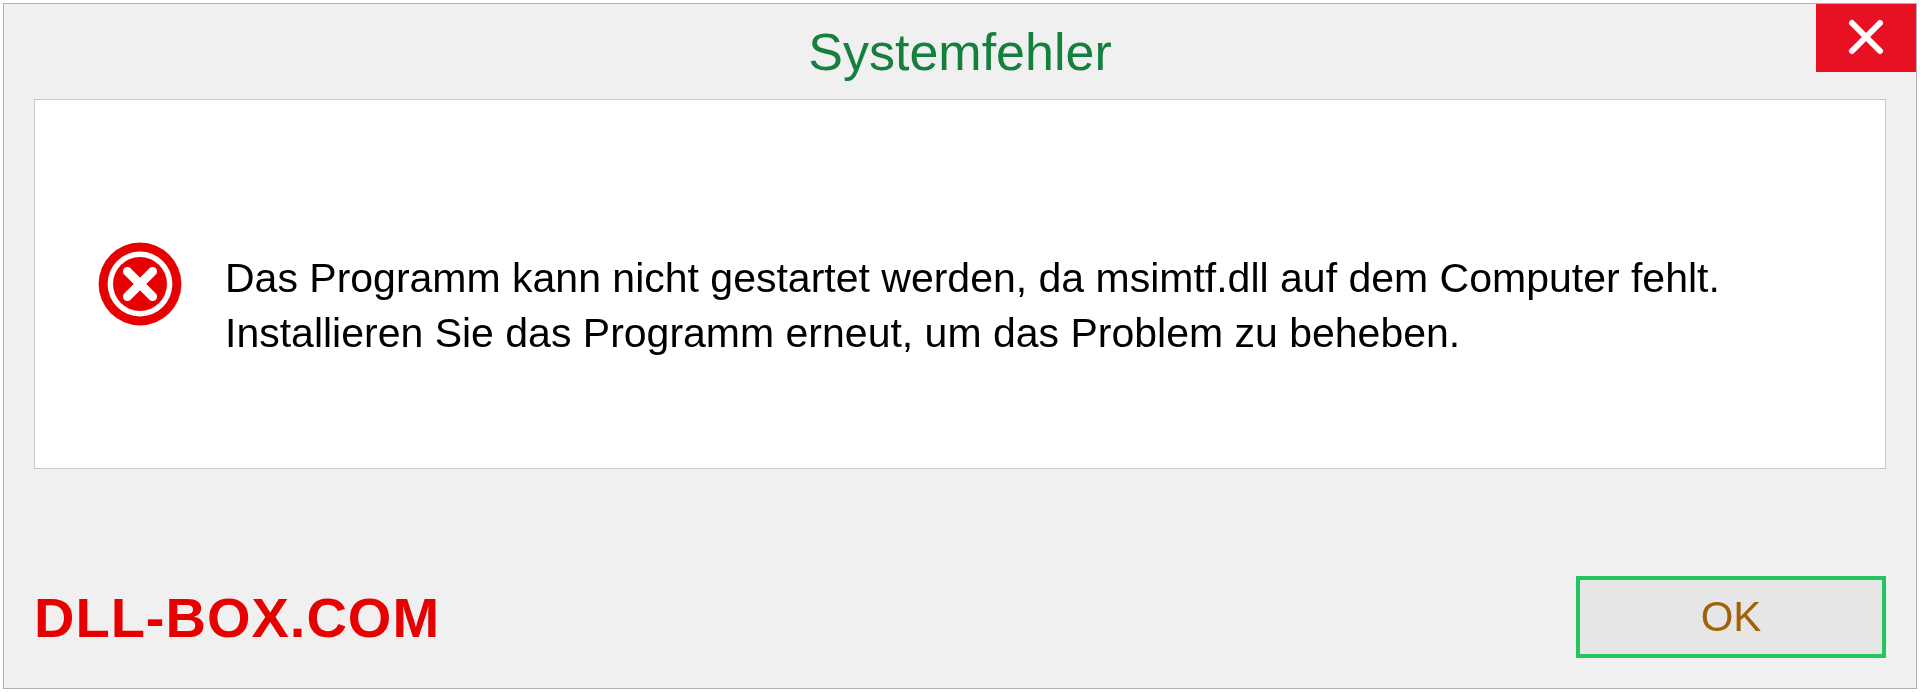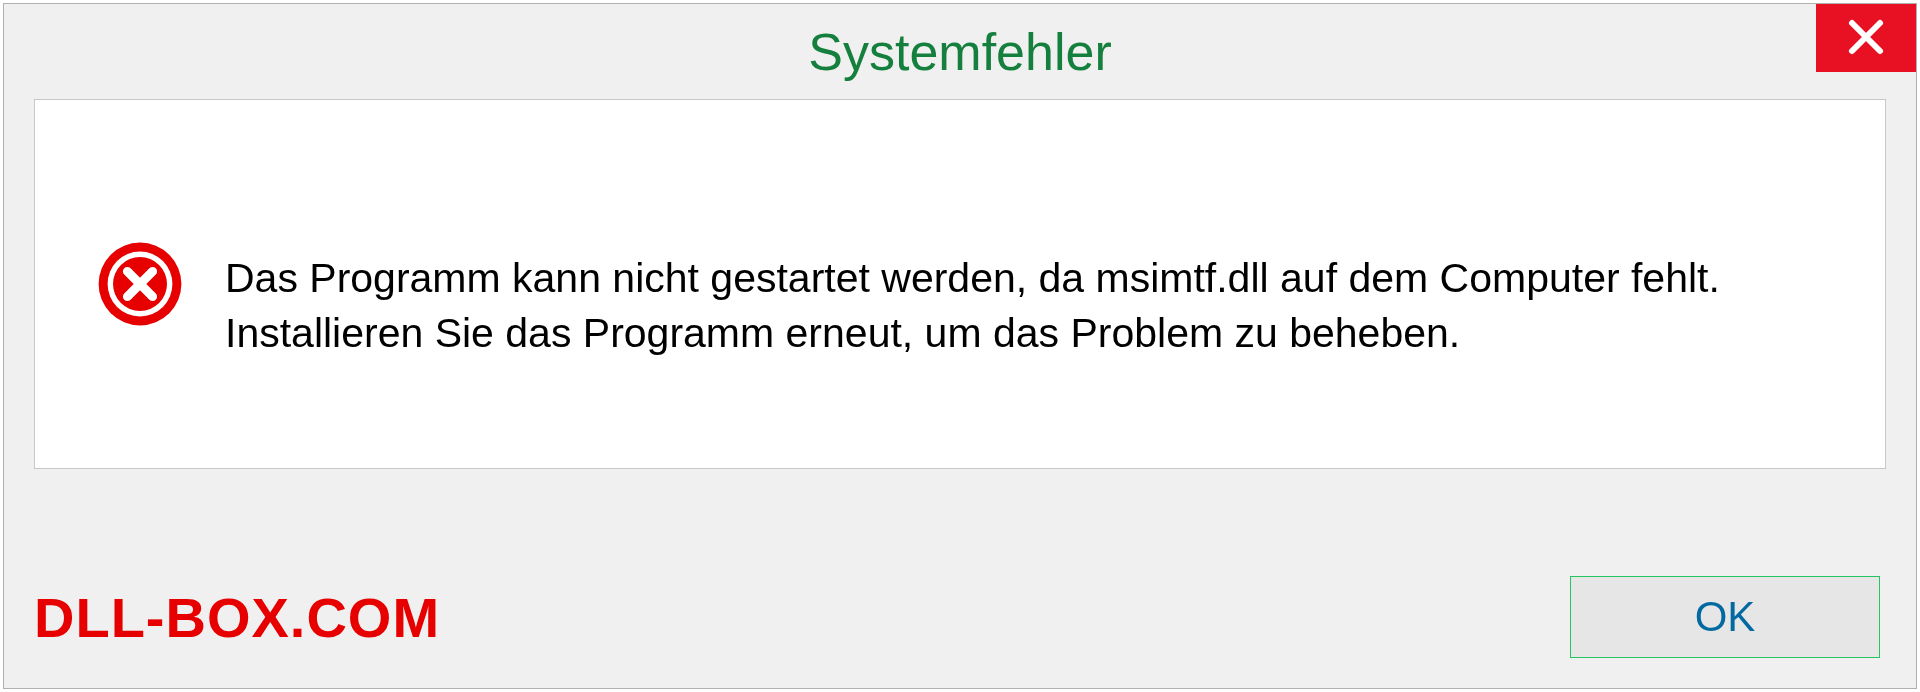--- a/index.html
+++ b/index.html
@@ -75,40 +75,40 @@
     .message-text {
       font-size: 41px;
       line-height: 1.35;
       color: #000;
       font-weight: 400;
       margin-top: 44px;
     }
     .footer {
       position: absolute;
       left: 30px;
-      right: 36px;
+      right: 30px;
       bottom: 30px;
       display: flex;
       align-items: center;
       justify-content: space-between;
     }
     .watermark {
       font-size: 56px;
       font-weight: 900;
       color: #e60000;
       letter-spacing: 1px;
       font-family: Arial, sans-serif;
     }
     .ok-button {
       width: 310px;
       height: 82px;
       background: #e6e6e6;
-      border: 1px solid #22c55e;
+      border: 4px solid #22c55e;
       font-size: 42px;
-      color: #0369a1;
+      color: #a16207;
       cursor: pointer;
       font-family: inherit;
     }
   </style>
 </head>
 <body>
 
 <div class="dialog">
   <div class="titlebar">
     <span class="title-text">Systemfehler</span>

